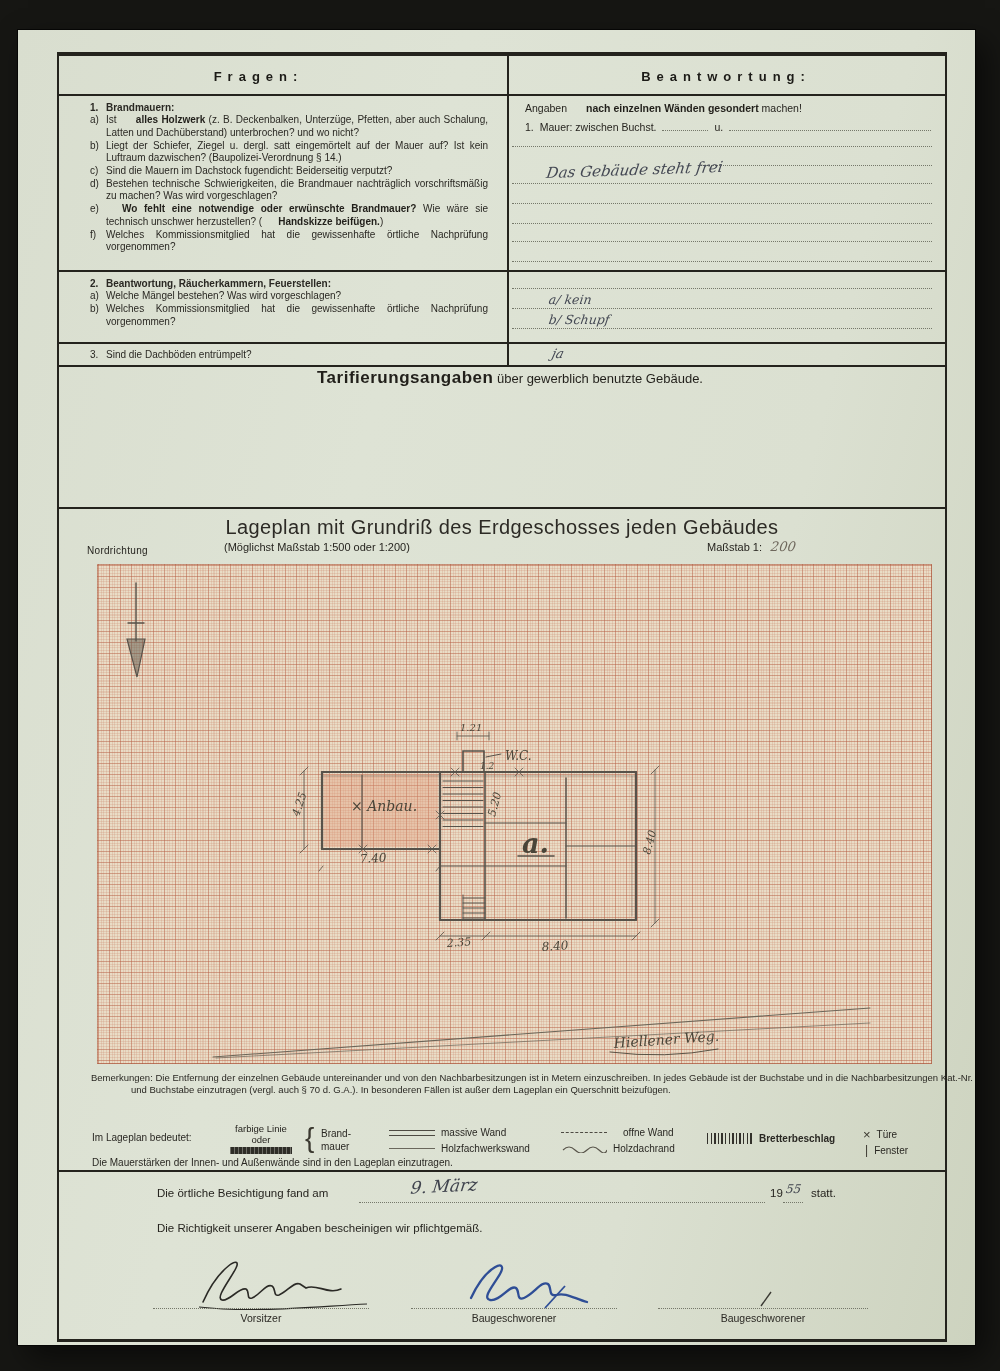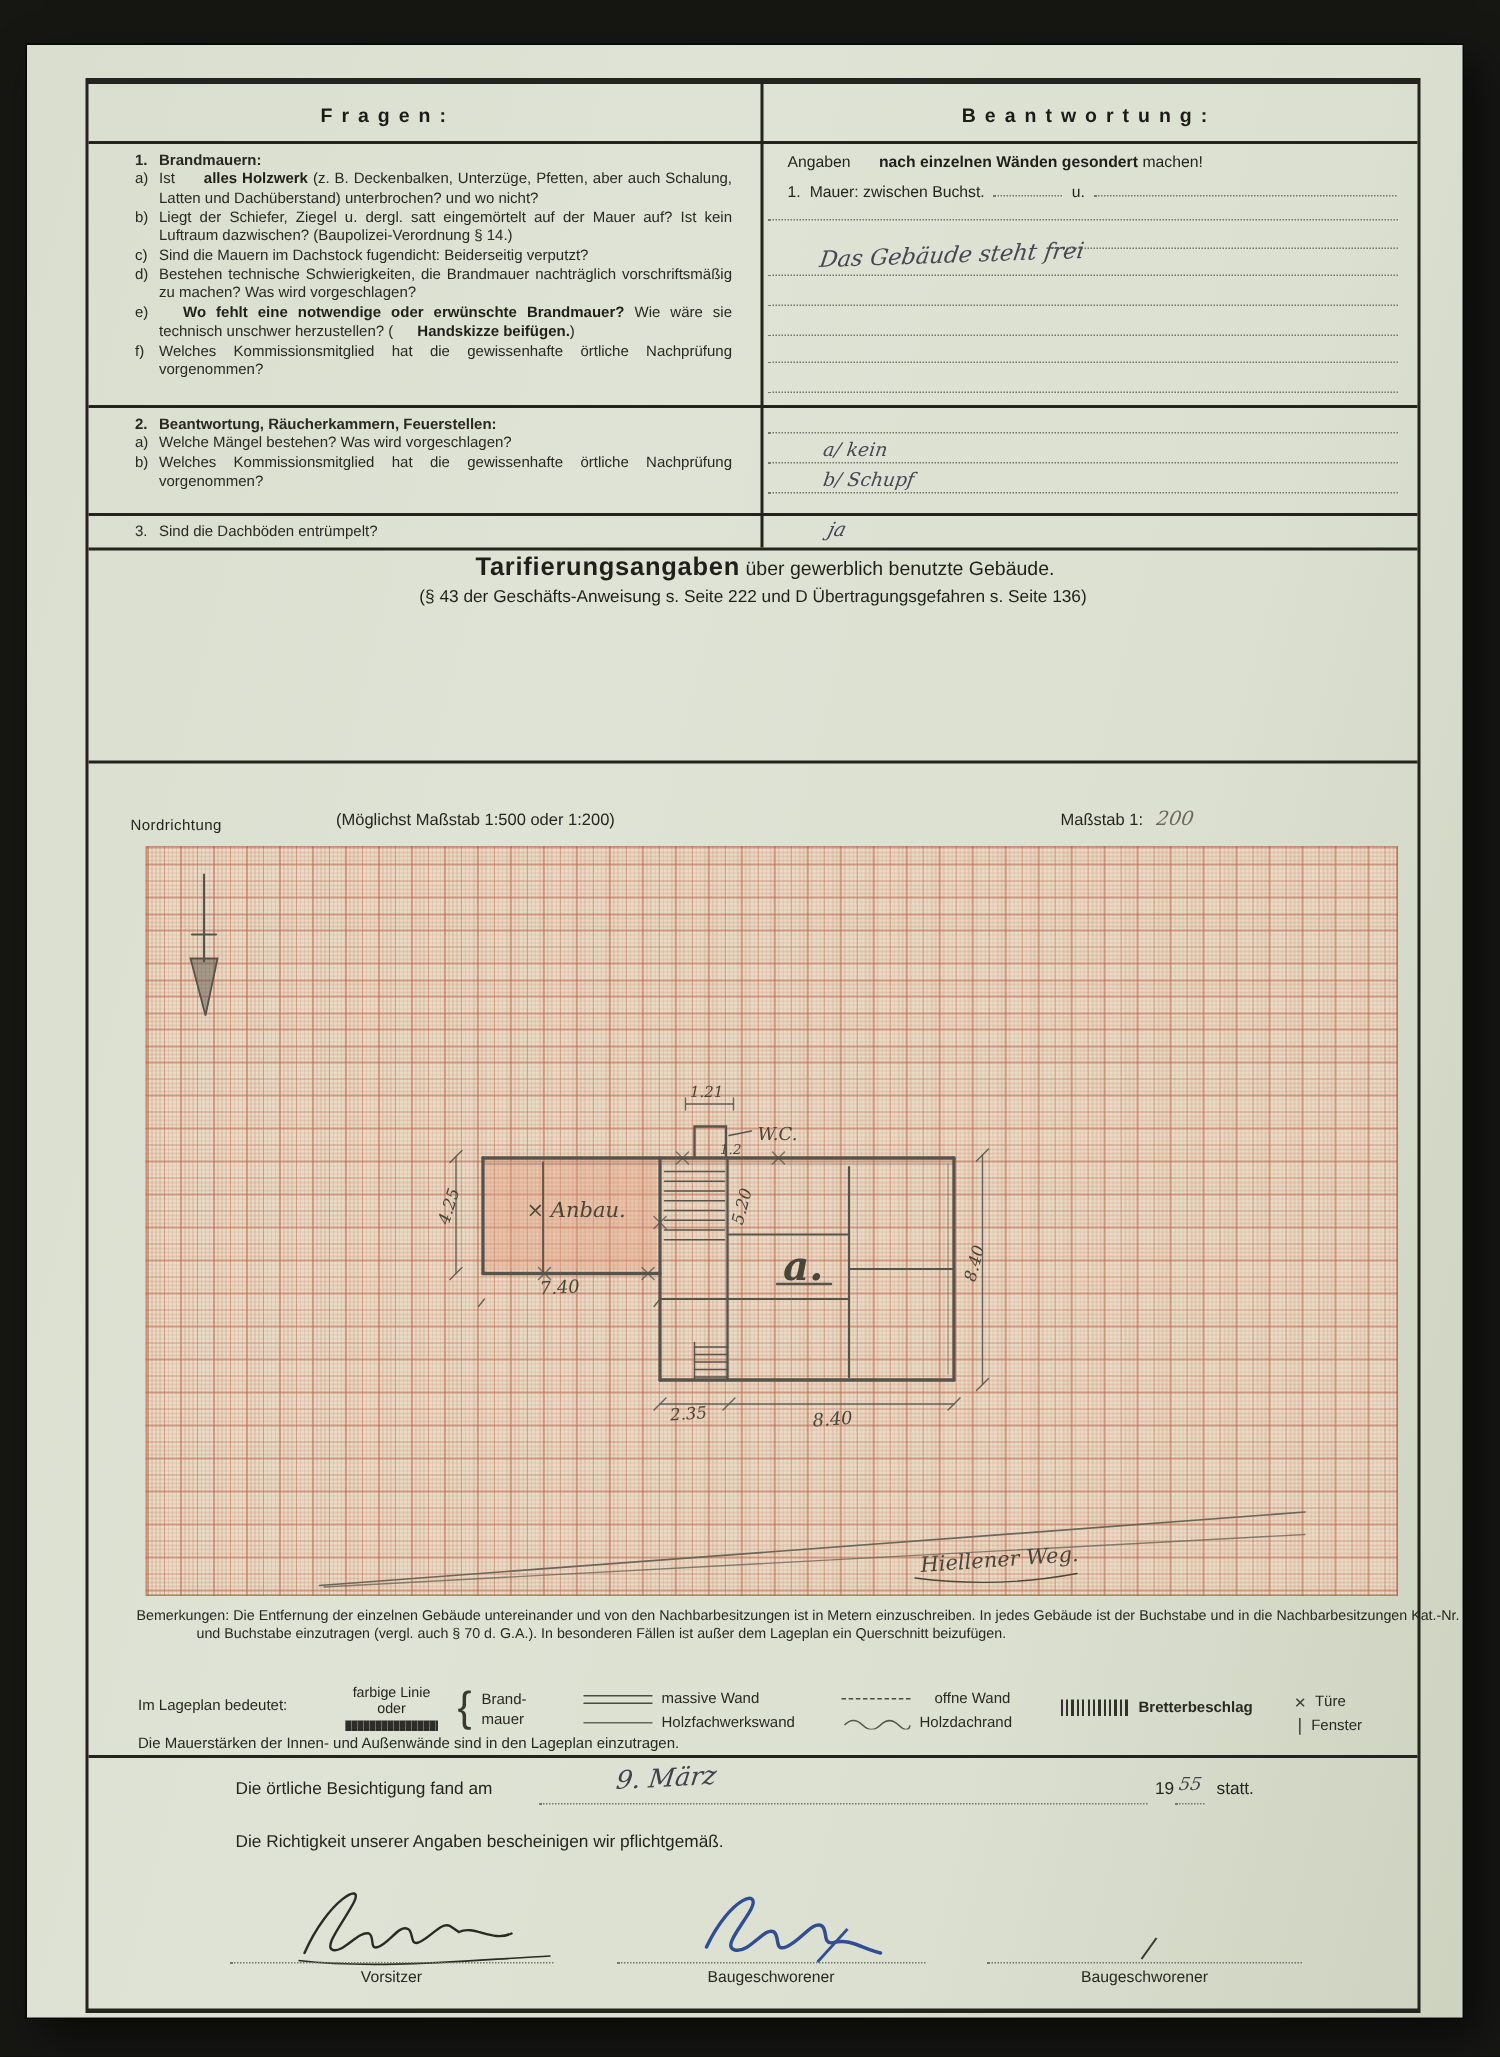--- a/index.html
+++ b/index.html
@@ -144,22 +144,22 @@
    <div class="dot" style="left:453px;top:231px;width:420px;"></div>
    <div class="dot" style="left:453px;top:251px;width:420px;"></div>
    <div class="dot" style="left:453px;top:271px;width:420px;"></div>
    <div class="abs hw" style="left:490px;top:236px;font-size:12.5px;">a/ kein</div>
    <div class="abs hw" style="left:490px;top:256px;font-size:12.5px;">b/ Schupf</div>
    <div class="abs hw" style="left:493px;top:290px;font-size:13px;transform:skewX(-14deg);">ja</div>
 
    <div class="tarif" style="top:312px;">
      <b style="font-size:17px;letter-spacing:.5px;">Tarifierungsangaben</b><span style="font-size:13px;"> über gewerblich benutzte Gebäude.</span>
    </div>
-   <div class="tarif small" style="top:336px;font-size:11.5px;">(§ 43 der Geschäfts-Anweisung s. Seite 222 und D Übertragungsgefahren s. Seite 136)</div>
-
+
+   <div class="lp-title" style="top:460px;">Lageplan mit Grundriß des Erdgeschosses jeden Gebäudes</div>
    <div class="abs" style="left:28px;top:489px;font-size:10px;letter-spacing:.3px;">Nordrichtung</div>
    <div class="abs" style="left:165px;top:485px;font-size:11px;">(Möglichst Maßstab 1:500 oder 1:200)</div>
    <div class="abs" style="left:648px;top:485px;font-size:11px;">Maßstab 1:</div>
    <div class="abs hw" style="left:712px;top:483px;font-size:13px;color:#6e675c;">200</div>
 
    <div class="graph">
      <svg class="plansvg" width="833" height="498" viewBox="0 0 833 498">
        <g stroke="#57524a" fill="none" stroke-linecap="round">
 
          <g>

